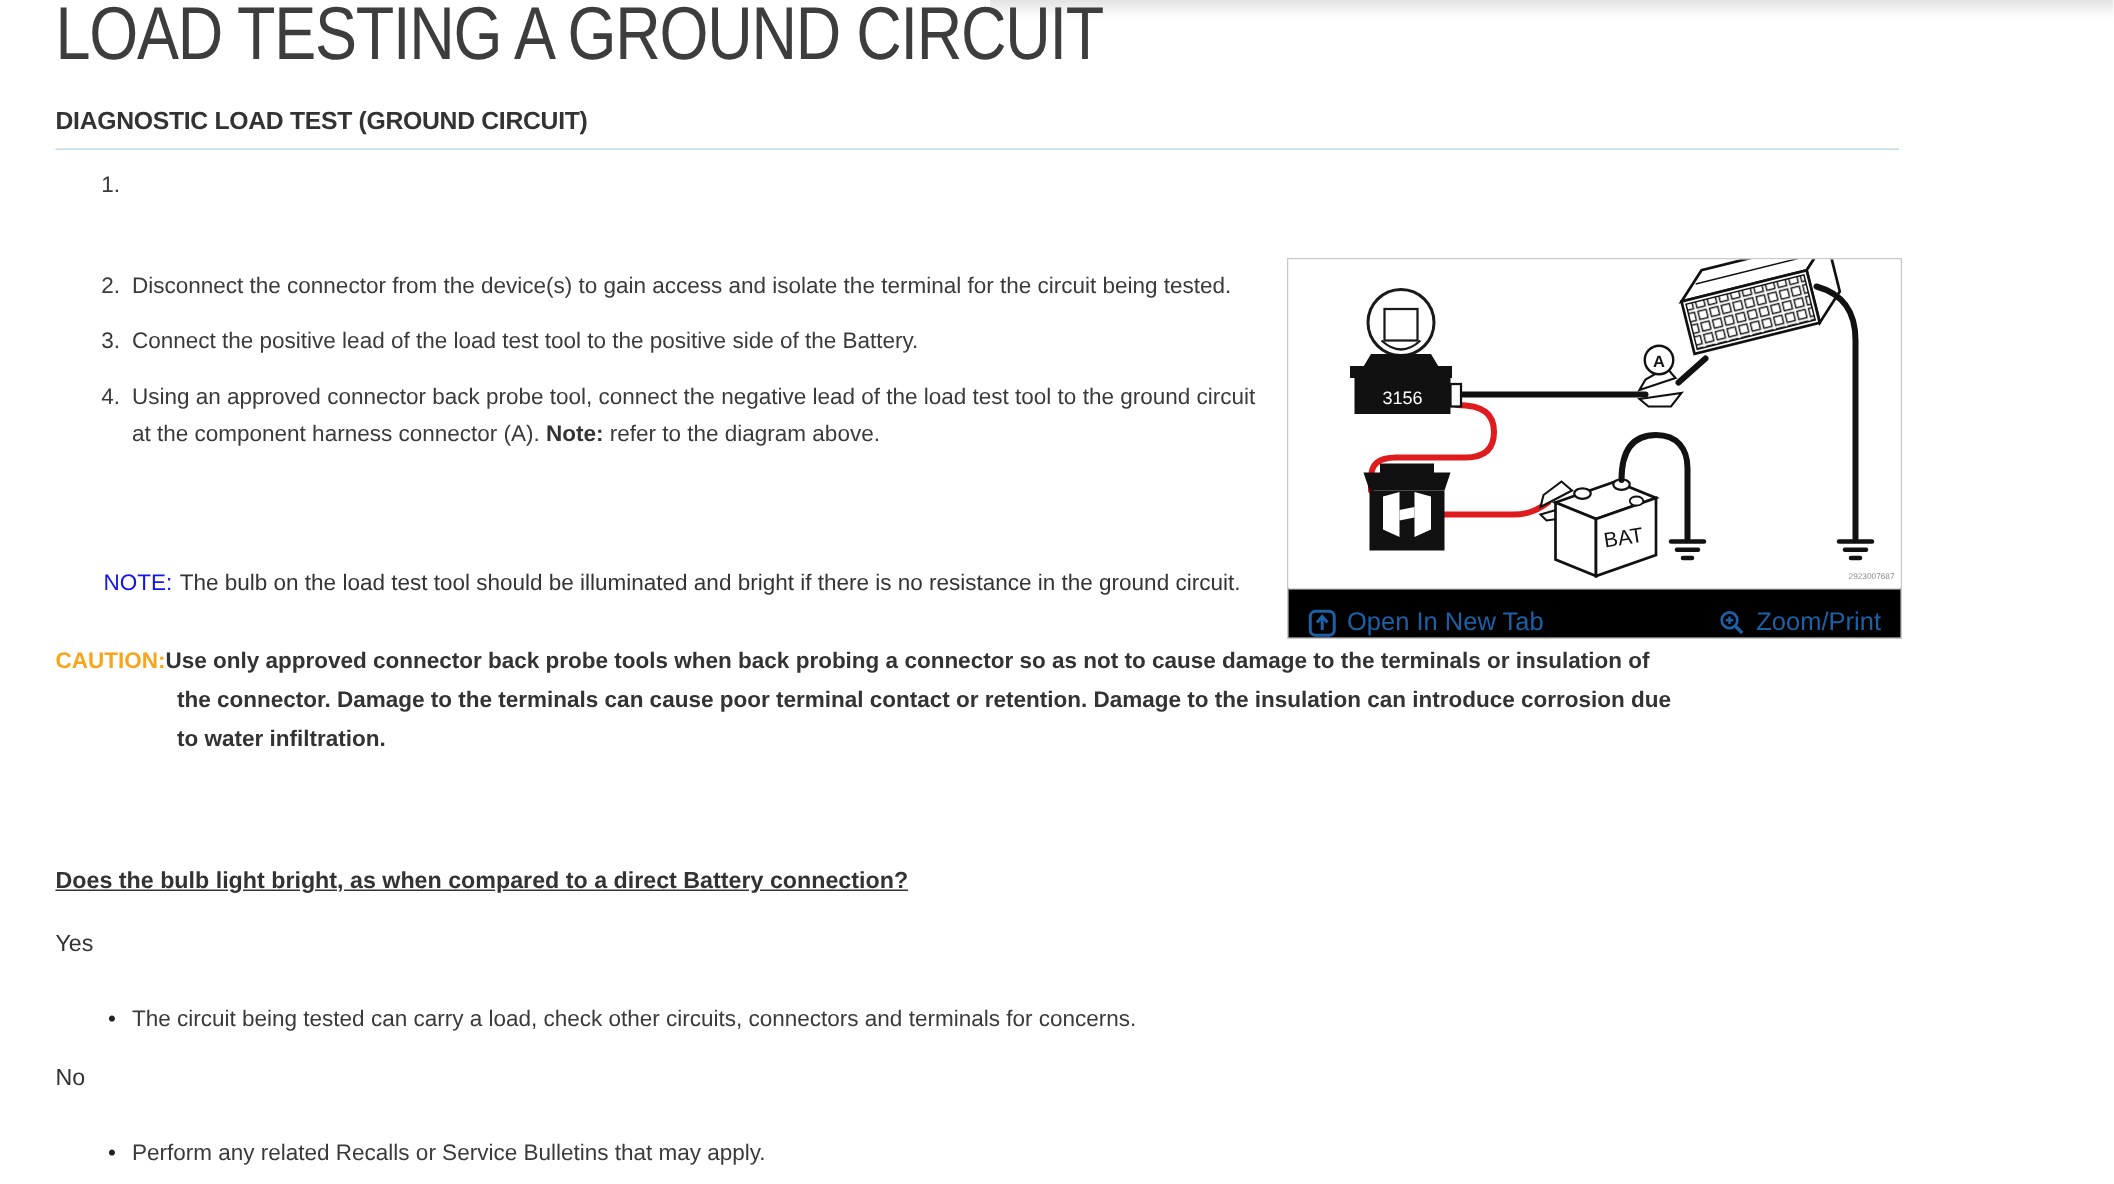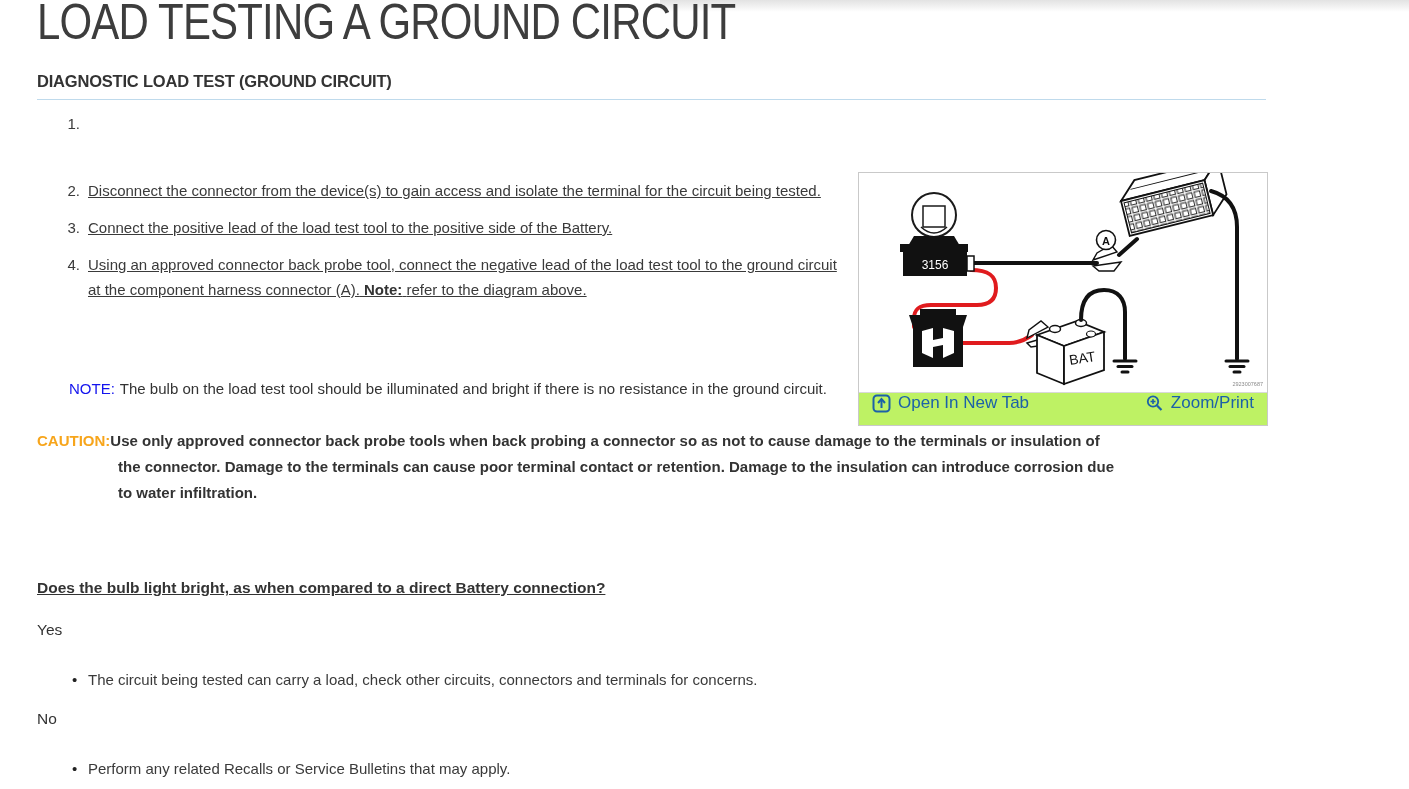--- a/index.html
+++ b/index.html
@@ -15,21 +15,21 @@
 
   .section-heading { position: absolute; left: 37px; top: 72px; font-size: 16.5px; font-weight: 700;
     color: #333; letter-spacing: -0.2px; }
   .section-rule { position: absolute; left: 37px; top: 99px; width: 1229px; height: 1px;
     background: #bfdaec; }
 
   .steps { position: absolute; left: 37px; top: 111px; width: 800px; font-size: 15px; line-height: 25px; }
   .step { display: flex; margin-bottom: 12px; }
   .step:first-child { margin-bottom: 42px; }
   .step-num { flex: 0 0 51px; text-align: right; padding-right: 8px; }
-  .step-text { flex: 1; text-decoration: underline; }
+  .step-text { flex: 1; }
   .step-text b { color: #333; }
 
   .note-para { position: absolute; left: 37px; top: 376px; width: 810px; font-size: 15px;
     line-height: 26px; font-weight: 400; color: #333; margin-left: 32px; }
   .note-label { color: #1414ee; margin-right: 5px; }
 
   .caution-para { position: absolute; left: 37px; top: 428px; width: 1085px; font-size: 15px;
     line-height: 26px; font-weight: 700; color: #333; padding-left: 81px; text-indent: -81px; }
   .caution-label { color: #f7a51b; }
 
@@ -43,22 +43,22 @@
   .bullets { position: absolute; left: 37px; list-style: none; padding-left: 51px;
     font-size: 15px; line-height: 25px; color: #3a3a3a; }
   .bullets.yes { top: 645px; }
   .bullets.no  { top: 734px; }
   .bullets li { position: relative; margin-top: 22px; }
   .bullets li::before { content: "\2022"; position: absolute; left: -16px; color: #222; }
 
   .figure-panel { position: absolute; left: 858px; top: 172px; width: 410px;
     border: 1px solid #c9c9c9; background: #fff; }
   .fig-image { position: relative; width: 408px; height: 219px; background: #fff; }
-  .fig-footer { height: 33px; background: #bef264; border-top: 1px solid #d9d9d9;
-    display: flex; align-items: flex-start; justify-content: space-between; padding: 0 13px; }
+  .fig-footer { height: 33px; background: #000000; border-top: 1px solid #d9d9d9;
+    display: flex; align-items: flex-end; justify-content: space-between; padding: 0 13px; }
   .fig-link { display: inline-flex; align-items: center; gap: 7px; color: #1c61a8;
     font-size: 17px; text-decoration: none; cursor: pointer; }
   .fig-link svg { display: block; }
 </style>
 </head>
 <body>
 
 <div class="top-shade"></div>
 
 <h1 class="page-title">LOAD TESTING A GROUND CIRCUIT</h1>

